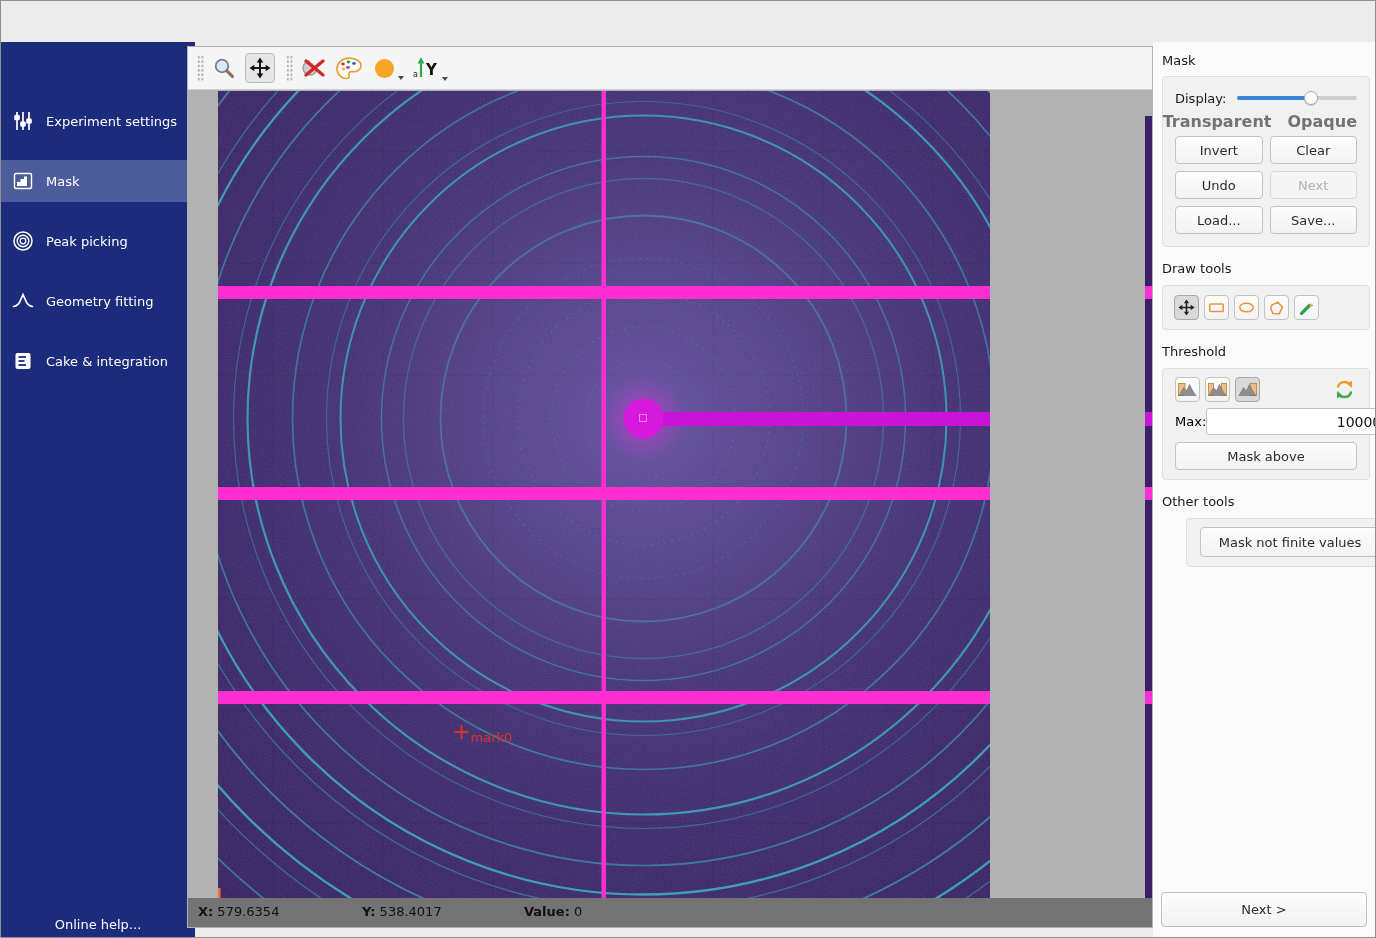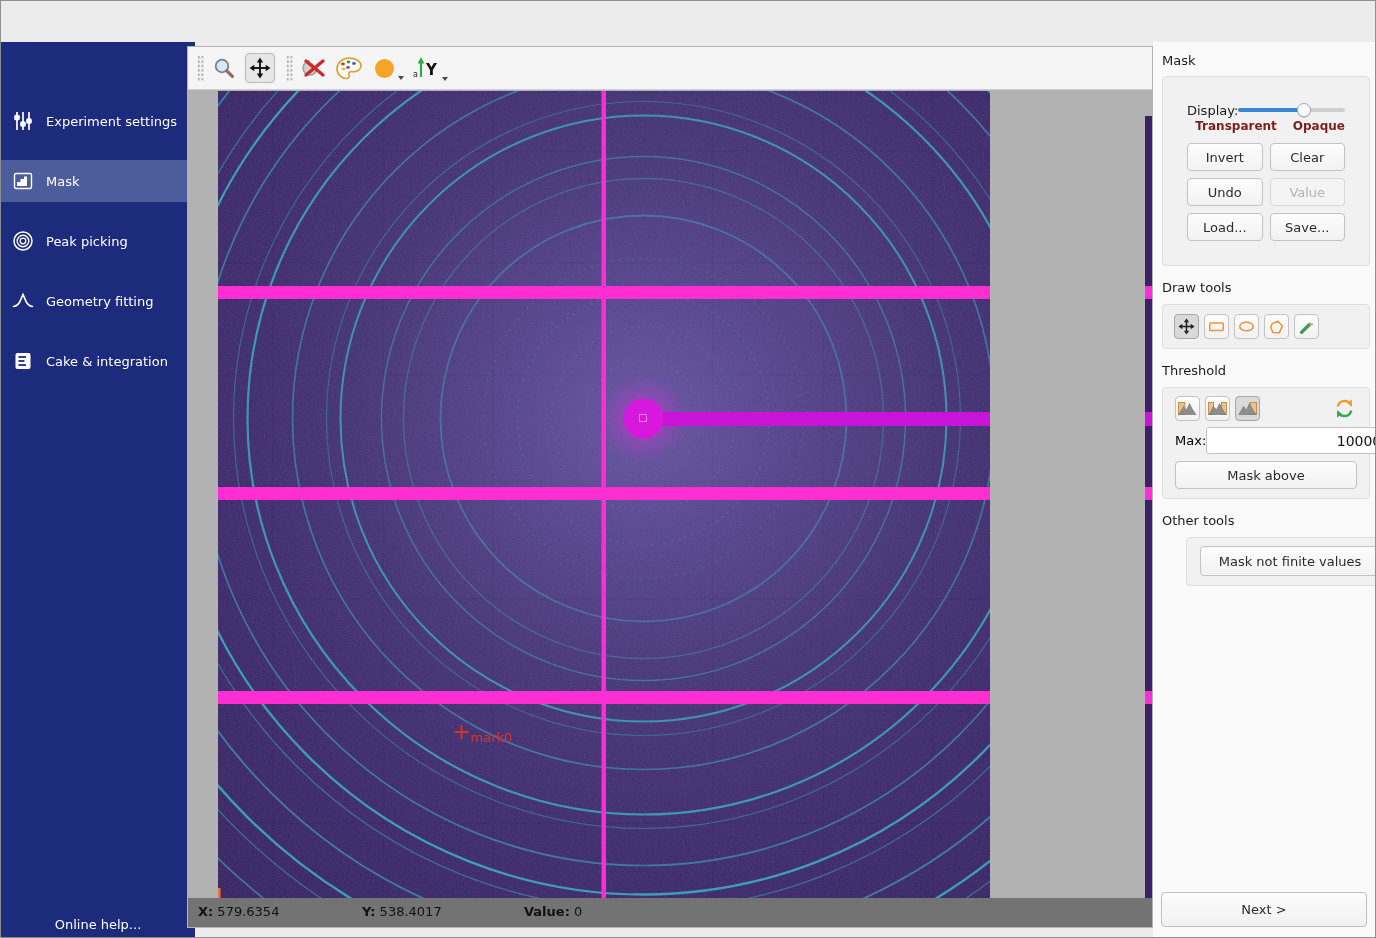--- a/index.html
+++ b/index.html
@@ -46,31 +46,31 @@
 
   .plot-statusbar { position:relative; height:29px; background:#737373; font-size:13px; color:#111; }
   .status-item { position:absolute; top:6px; white-space:pre; }
   .status-item b { font-weight:bold; }
 
   
   .right-panel { position:absolute; left:1152px; top:41px; width:224px; height:897px;
     background:#fafafa; padding:11px 8px 0 9px; }
   .section-label { font-size:13px; color:#1a1a1a; margin-bottom:7px; height:16px; }
   .section-label.mt { margin-top:14px; margin-bottom:8px; }
-  .groupbox { width:208px; background:#f1f1f1; border:1px solid #dedede; border-radius:4px; padding:24px; }
+  .groupbox { width:208px; background:#f1f1f1; border:1px solid #dedede; border-radius:4px; padding:12px; }
 
   .display-row { display:flex; align-items:center; justify-content:space-between; height:18px; }
   .display-row .lbl { font-size:13px; color:#1a1a1a; }
   .slider { position:relative; width:120px; height:16px; }
   .slider-track { position:absolute; left:0; right:0; top:6px; height:4px; background:#cfcfcf; border-radius:2px; }
   .slider-fill { height:4px; background:#3a86d6; border-radius:2px 0 0 2px; }
   .slider-handle { position:absolute; top:1px; width:14px; height:14px; border-radius:50%;
     background:#fdfdfd; border:1px solid #a8a8a8; box-shadow:0 1px 1px rgba(0,0,0,.15); }
-  .sub-labels { display:flex; justify-content:flex-end; gap:16px; height:16px;
-    font-size:12px; font-weight:bold; color:#7f1d1d; }
+  .sub-labels { display:flex; justify-content:flex-end; gap:16px; margin-top:5px; height:16px;
+    font-size:16px; font-weight:bold; color:#737373; }
 
   .btn-grid { display:grid; grid-template-columns:1fr 1fr; gap:7px; margin-top:8px; }
   .btn { height:28px; background:linear-gradient(#fdfdfd,#f2f2f2); border:1px solid #c3c3c3;
     border-radius:4px; font-size:13px; color:#2b2b2b; font-family:inherit; cursor:default; }
   .btn.disabled { color:#b3b3b3; border-color:#d8d8d8; background:#f4f4f4; }
   .btn.wide { width:100%; }
 
   .tools-row { display:flex; gap:5px; align-items:center; }
   .tool-btn { width:25px; height:25px; border:1px solid #c3c3c3; border-radius:4px;
     background:linear-gradient(#fdfdfd,#f2f2f2); display:flex; align-items:center; justify-content:center; }
@@ -322,21 +322,21 @@
         </div>
       </div>
       <div class="sub-labels">
         <span>Transparent</span>
         <span>Opaque</span>
       </div>
       <div class="btn-grid">
         <button class="btn">Invert</button>
         <button class="btn">Clear</button>
         <button class="btn">Undo</button>
-        <button class="btn disabled">Value</button>
+        <button class="btn disabled">Next</button>
         <button class="btn">Load...</button>
         <button class="btn">Save...</button>
       </div>
     </div>
 
     <div class="section-label mt">Draw tools</div>
     <div class="groupbox box2">
       <div class="tools-row">
         <div class="tool-btn selected">
           <svg width="17" height="17" viewBox="0 0 22 22">

